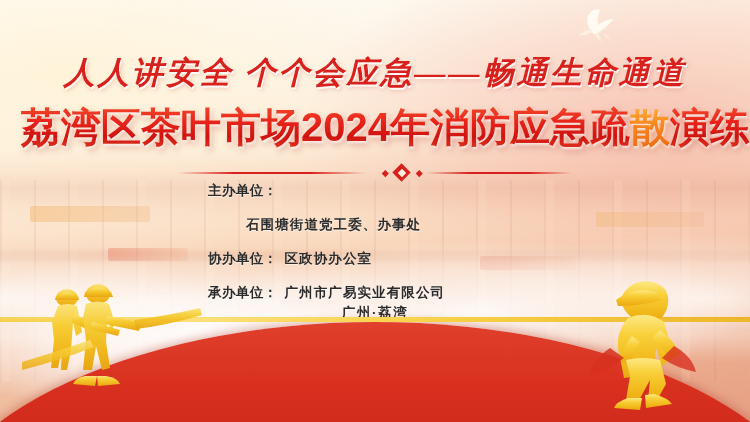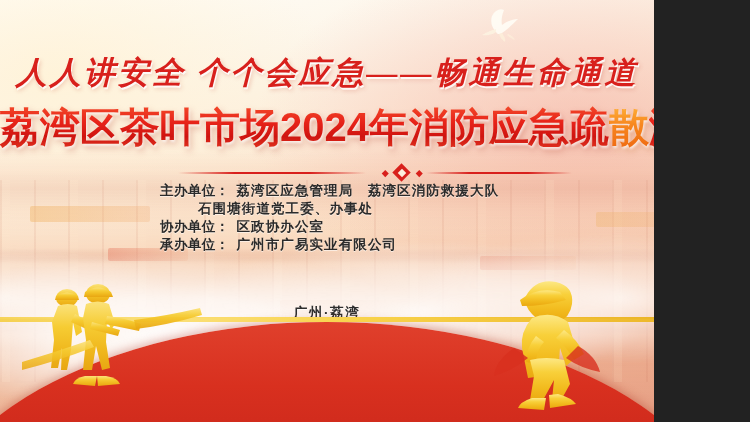--- a/index.html
+++ b/index.html
@@ -2,21 +2,21 @@
 <html><head>
 <meta charset="utf-8">
 <style>
   html, body {
     margin: 0;
     padding: 0;
     background: #222;
   }
   #poster {
     position: relative;
-    width: 654px;
+    width: 750px;
     height: 422px;
     overflow: hidden;
     font-family: "Liberation Sans", sans-serif;
     background: #fdf3e4;
   }
 
   
   .bg-base {
     position: absolute;
     inset: 0;
@@ -244,21 +244,21 @@
   .divider .dot-r { left: 43px; }
 
   
   .orgs {
     position: absolute;
     left: 0; right: 0;
     top: 182px;
     display: flex;
     flex-direction: column;
     align-items: center;
-    gap: 0;
+    gap: 16px;
   }
   .org-row {
     display: flex;
     align-items: baseline;
     width: 334px;
   }
   .org-label {
     font-size: 13.5px;
     font-weight: bold;
     color: #2b2b2b;
@@ -329,21 +329,20 @@
       <div class="dot dot-l"></div>
       <div class="dia"></div>
       <div class="dia-in"></div>
       <div class="dot dot-r"></div>
     </div>
   </div>
 
   <div class="orgs">
     <div class="org-row">
       <span class="org-label">主办单位：</span>
-      <span class="org-value">荔湾区应急管理局　荔湾区消防救援大队</span>
     </div>
     <div class="org-row org-row-cont">
       <span class="org-value">石围塘街道党工委、办事处</span>
     </div>
     <div class="org-row">
       <span class="org-label">协办单位：</span>
       <span class="org-value">区政协办公室</span>
     </div>
     <div class="org-row">
       <span class="org-label">承办单位：</span>

